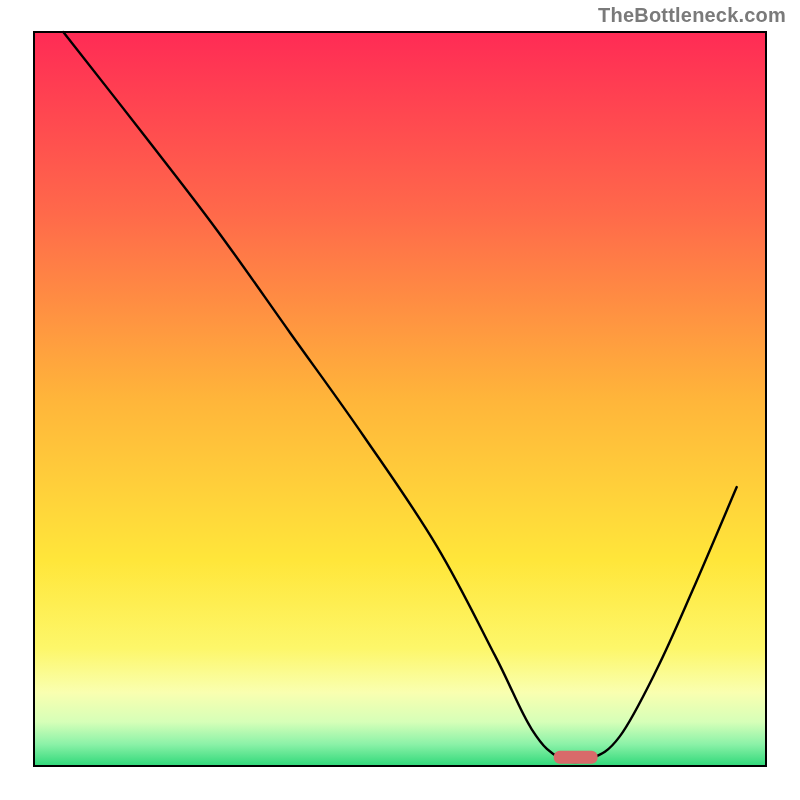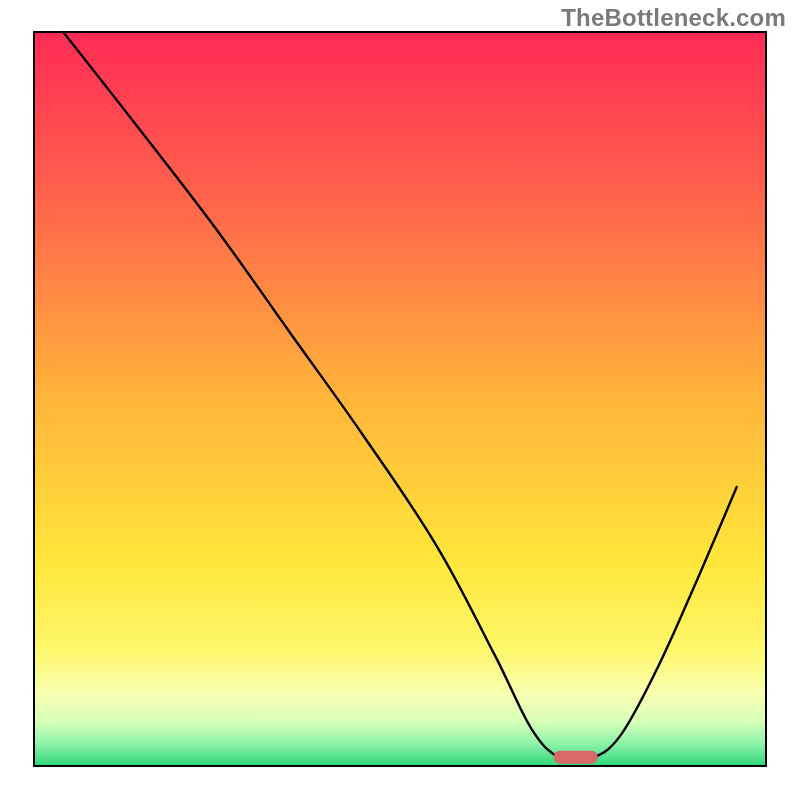--- a/index.html
+++ b/index.html
@@ -10,21 +10,21 @@
   }
   .chart-container {
     position: relative;
     width: 800px;
     height: 800px;
   }
   .watermark {
     position: absolute;
     top: 4px;
     right: 14px;
-    font-size: 24px;
+    font-size: 20px;
     font-weight: bold;
     color: #7a7a7a;
     letter-spacing: 0.2px;
     z-index: 30;
   }
   svg.chart {
     display: block;
   }
 </style>
 </head>

